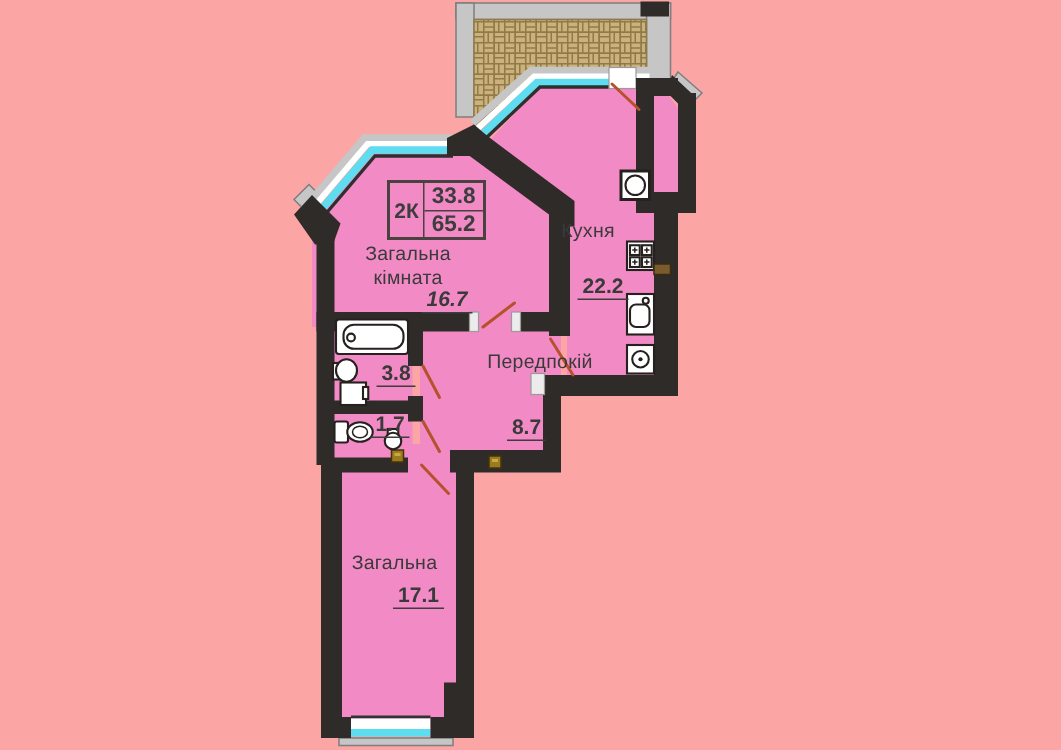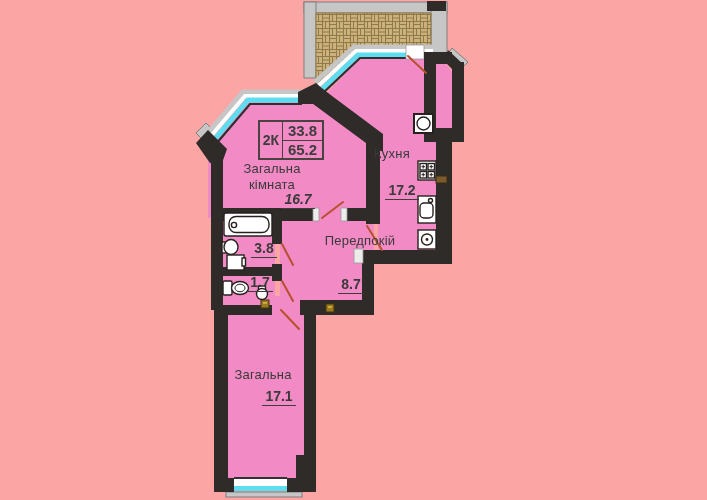--- a/index.html
+++ b/index.html
@@ -197,21 +197,21 @@
     <div class="sum-col">
       <div class="sum-cell top">33.8</div>
       <div class="sum-cell">65.2</div>
     </div>
   </div>
 
   <div class="lbl room-name" style="left:232px;top:161px;width:80px;">Загальна кімната</div>
   <div class="lbl area-wrap" style="left:278px;top:191px;width:40px;font-style:italic;"><span>16.7</span></div>
 
   <div class="lbl room-name" style="left:364px;top:146px;width:56px;">Кухня</div>
-  <div class="lbl area-wrap" style="left:382px;top:182px;width:40px;"><span>17.2</span></div>
+  <div class="lbl area-wrap" style="left:382px;top:182px;width:40px;"><span>22.2</span></div>
 
   <div class="lbl room-name" style="left:287px;top:233px;width:76px;margin-left:35px;">Передпокій</div>
   <div class="lbl area-wrap" style="left:334px;top:276px;width:34px;"><span>8.7</span></div>
 
   <div class="lbl area-wrap" style="left:247px;top:240px;width:34px;"><span>3.8</span></div>
 
   <div class="lbl area-wrap" style="left:243px;top:274px;width:34px;"><span>1.7</span></div>
 
   <div class="lbl room-name" style="left:233px;top:367px;width:60px;">Загальна</div>
   <div class="lbl area-wrap" style="left:260px;top:388px;width:38px;"><span>17.1</span></div>

